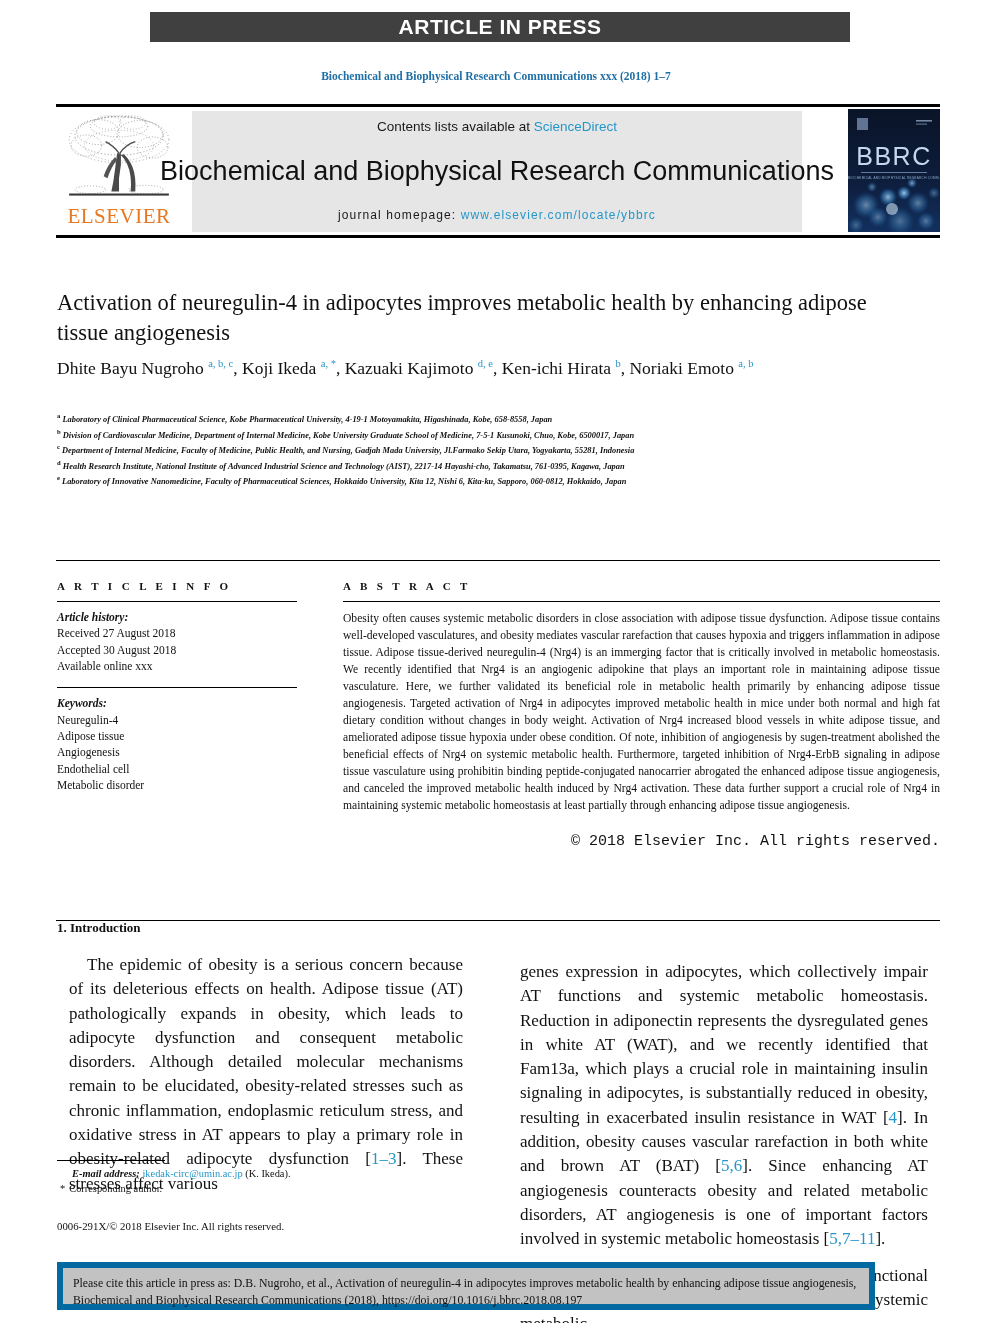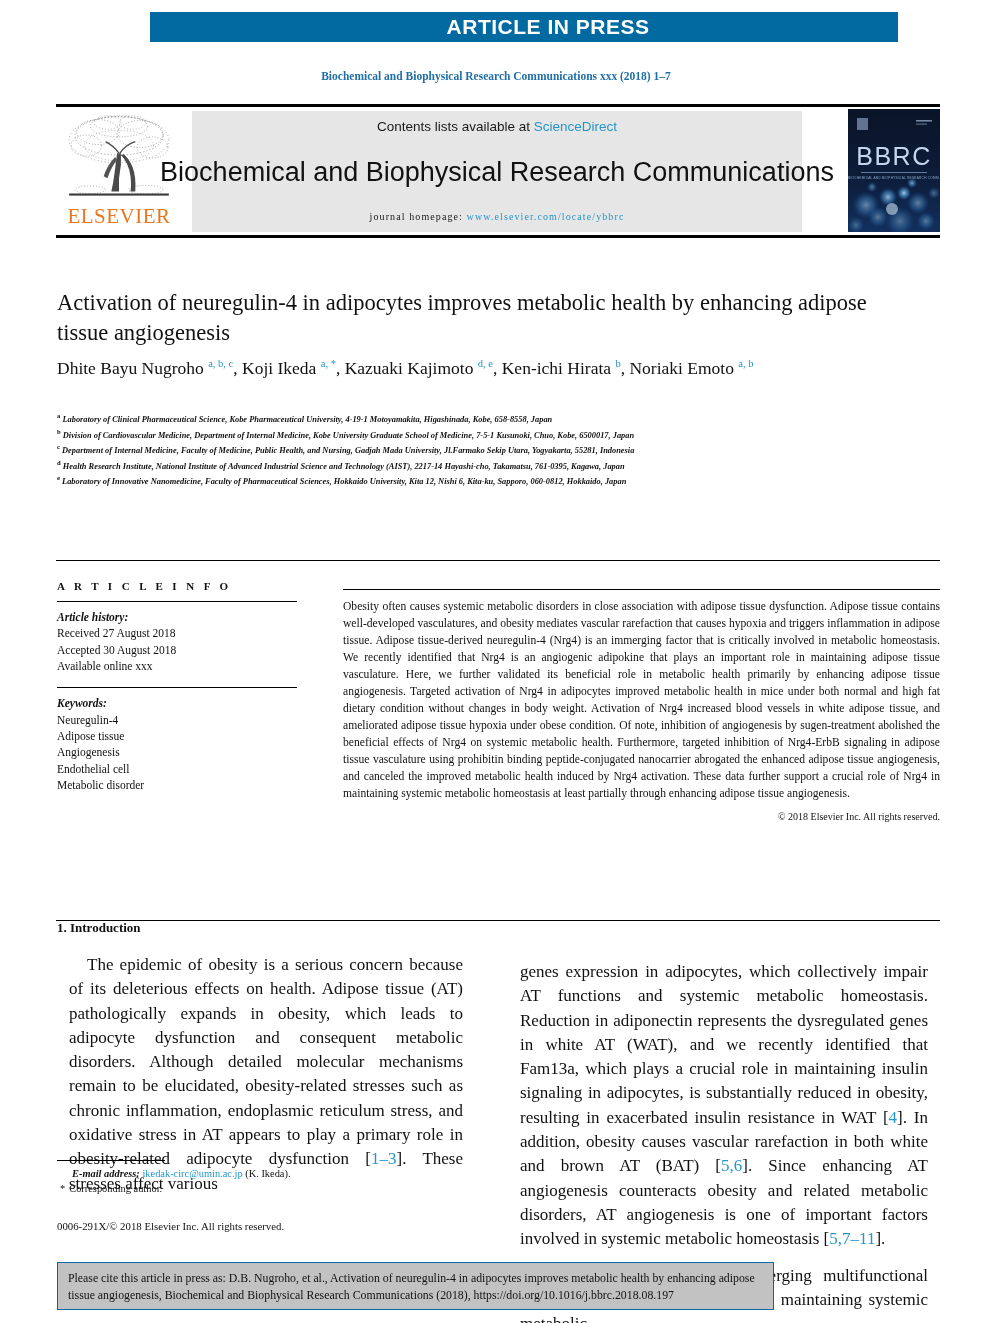--- a/index.html
+++ b/index.html
@@ -16,25 +16,24 @@
     overflow: hidden;
   }
 
   
   .aip-banner {
     position: absolute;
     left: 150px;
     top: 12px;
     width: 700px;
     height: 30px;
-    background: #0369a1;
+    background: #404040;
     display: flex;
     align-items: center;
     justify-content: center;
-    padding-left: 48px;
   }
   .aip-banner span {
     font-family: "Liberation Sans", sans-serif;
     font-weight: bold;
     font-size: 21px;
     letter-spacing: 0.5px;
     color: #ffffff;
   }
 
   
@@ -112,22 +111,22 @@
   .sd-contents .sd-link {
     color: #2596c8;
   }
   .journal-title {
     font-family: Liberation Sans, sans-serif;
     font-size: 27px;
     color: #111;
     white-space: nowrap;
   }
   .homepage-line {
-    font-family: Liberation Serif, serif;
-    font-size: 10px;
+    font-family: Liberation Sans, sans-serif;
+    font-size: 12px;
     letter-spacing: 1.1px;
     color: #1a1a1a;
   }
   .homepage-line .hp-url {
     color: #2596c8;
   }
   .bbrc-cover {
     position: absolute;
     right: 0;
     top: 2px;
@@ -248,24 +247,24 @@
     width: 597px;
   }
   .abs-body {
     font-family: "Liberation Serif", serif;
     font-size: 11.6px;
     line-height: 1.47;
     text-align: justify;
     color: #111;
   }
   .abs-copy {
-    font-family: Liberation Serif, serif;
-    font-size: 10px;
+    font-family: Liberation Mono, monospace;
+    font-size: 15px;
     text-align: right;
-    margin-top: 9px;
+    margin-top: 19px;
     color: #111;
   }
 
   
   .body-left {
     position: absolute;
     left: 57px;
     top: 920px;
     width: 418px;
   }
@@ -328,24 +327,24 @@
   .doi-block .doi-link {
     color: #2596c8;
     text-decoration: underline;
   }
 
   
   .cite-box {
     position: absolute;
     left: 57px;
     top: 1262px;
-    width: 717px;
+    width: 818px;
     height: 48px;
     background: #c2c2c2;
-    border: 1px solid #0369a1;
+    border: 6px solid #0369a1;
     box-sizing: border-box;
     padding: 7px 0 0 10px;
   }
   .cite-box p {
     margin: 0;
     font-family: "Liberation Serif", serif;
     font-size: 11.8px;
     line-height: 1.42;
     color: #111;
   }
@@ -477,20 +476,21 @@
     <div class="info-label">Keywords:</div>
     <div>Neuregulin-4</div>
     <div>Adipose tissue</div>
     <div>Angiogenesis</div>
     <div>Endothelial cell</div>
     <div>Metabolic disorder</div>
   </div>
 </div>
 
 <div class="abs-col">
+  <div class="sec-head">A B S T R A C T</div>
   <div class="abs-rule"></div>
   <div class="abs-body">Obesity often causes systemic metabolic disorders in close association with adipose tissue dysfunction. Adipose tissue contains well-developed vasculatures, and obesity mediates vascular rarefaction that causes hypoxia and triggers inflammation in adipose tissue. Adipose tissue-derived neuregulin-4 (Nrg4) is an immerging factor that is critically involved in metabolic homeostasis. We recently identified that Nrg4 is an angiogenic adipokine that plays an important role in maintaining adipose tissue vasculature. Here, we further validated its beneficial role in metabolic health primarily by enhancing adipose tissue angiogenesis. Targeted activation of Nrg4 in adipocytes improved metabolic health in mice under both normal and high fat dietary condition without changes in body weight. Activation of Nrg4 increased blood vessels in white adipose tissue, and ameliorated adipose tissue hypoxia under obese condition. Of note, inhibition of angiogenesis by sugen-treatment abolished the beneficial effects of Nrg4 on systemic metabolic health. Furthermore, targeted inhibition of Nrg4-ErbB signaling in adipose tissue vasculature using prohibitin binding peptide-conjugated nanocarrier abrogated the enhanced adipose tissue angiogenesis, and canceled the improved metabolic health induced by Nrg4 activation. These data further support a crucial role of Nrg4 in maintaining systemic metabolic homeostasis at least partially through enhancing adipose tissue angiogenesis.</div>
   <div class="abs-copy">© 2018 Elsevier Inc. All rights reserved.</div>
 </div>
 
 <div class="body-left">
   <div class="h2">1.  Introduction</div>
   <p class="para indent"><span>The epidemic of obesity is a serious concern because of its deleterious effects on health. Adipose tissue (AT) pathologically expands in obesity, which leads to adipocyte dysfunction and consequent metabolic disorders. Although detailed molecular mechanisms remain to be elucidated, obesity-related stresses such as chronic inflammation, endoplasmic reticulum stress, and oxidative stress in AT appears to play a primary role in obesity-related adipocyte dysfunction [</span><span class="ref">1–3</span><span>]. These stresses affect various</span></p>
 </div>
 

